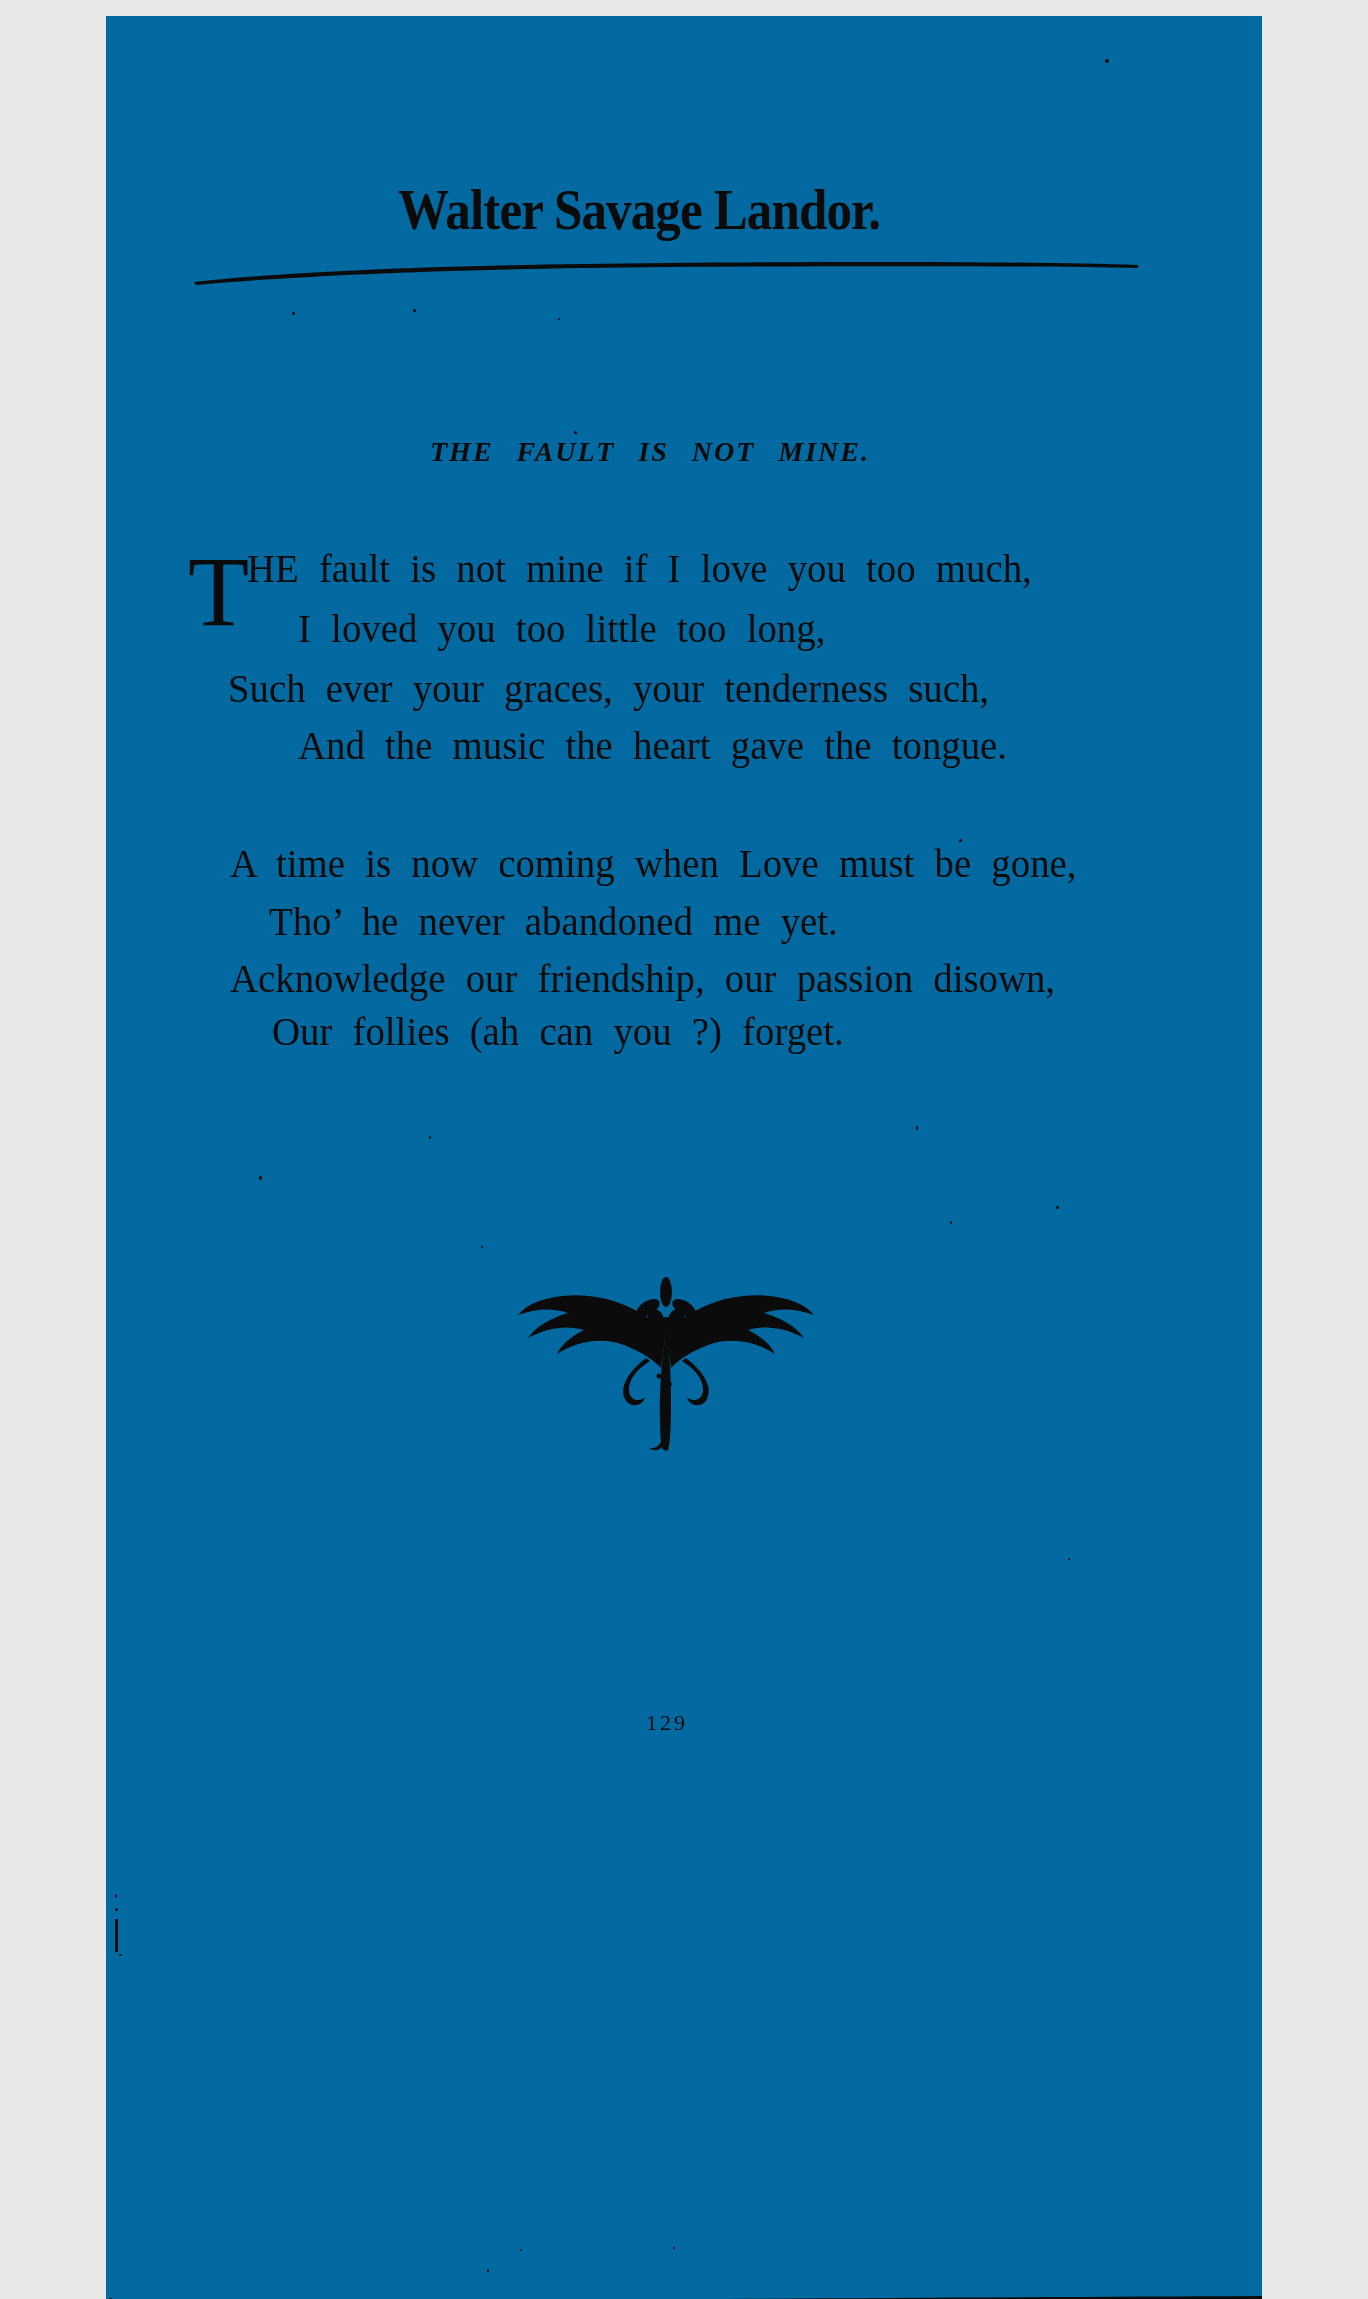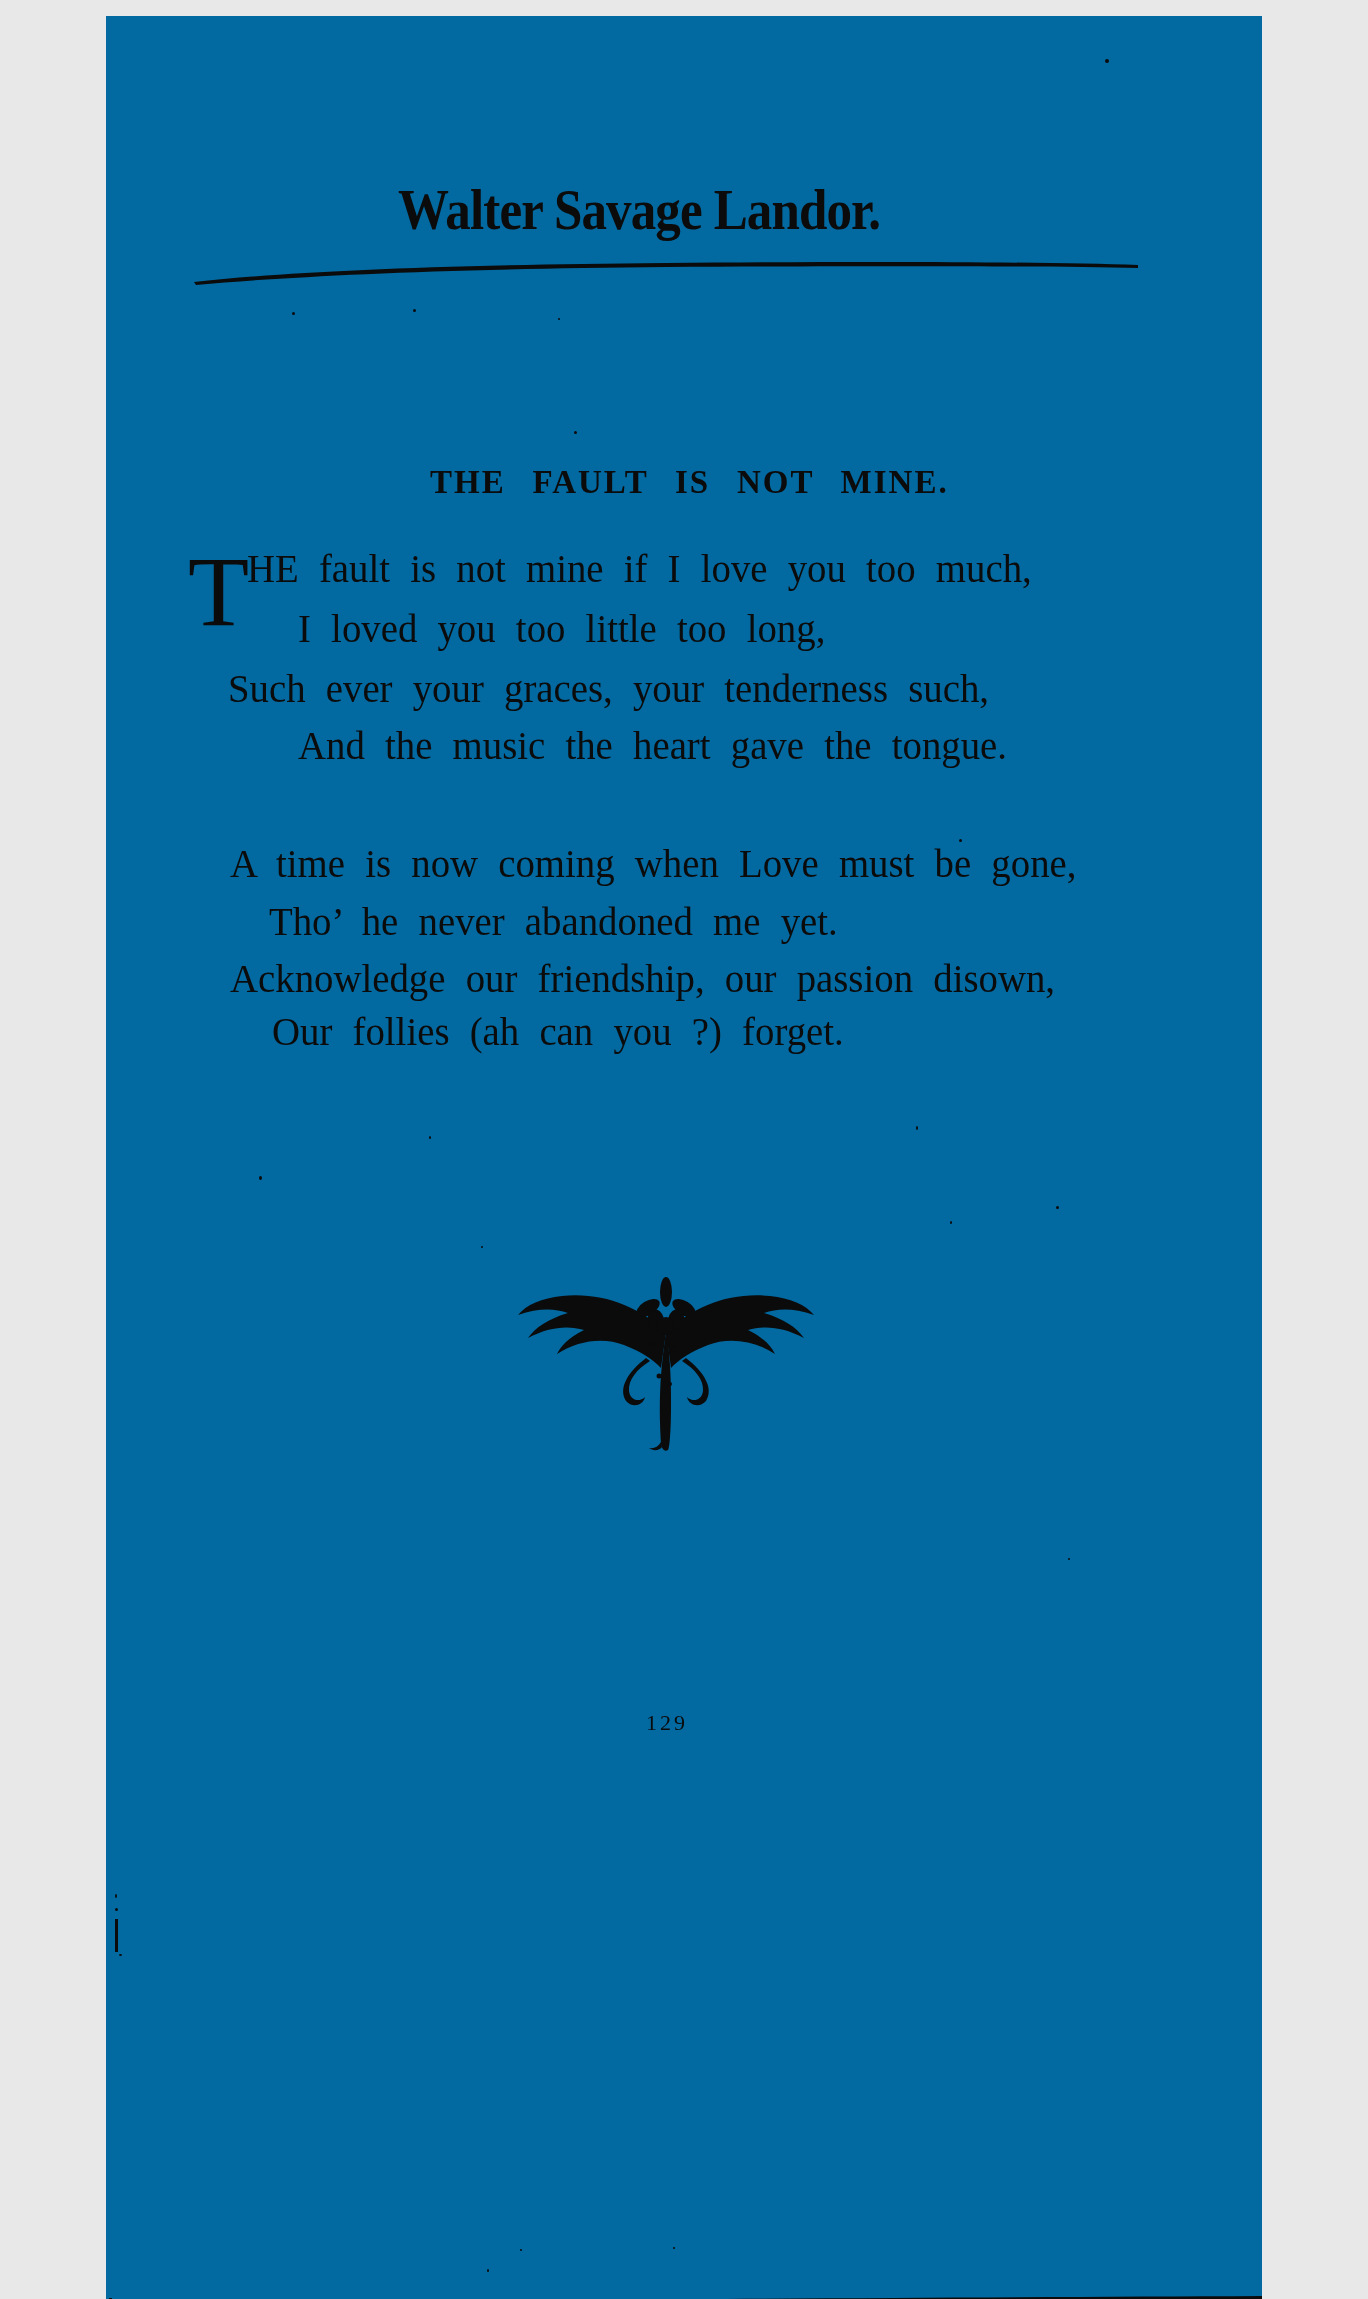--- a/index.html
+++ b/index.html
@@ -15,22 +15,22 @@
   
   .running-header{
     position:absolute;left:292px;top:160px;
     font-size:58px;font-weight:bold;
     letter-spacing:-1px;white-space:nowrap;
     transform:scaleX(0.88);transform-origin:left center;
   }
   .header-rule{position:absolute;left:0;top:0;}
   
   .poem-title{
-    position:absolute;left:324px;top:448px;
-    font-size:33px;font-weight:bold;
+    position:absolute;left:324px;top:420px;
+    font-size:28px;font-style:italic;font-weight:bold;
     letter-spacing:2px;word-spacing:0.5em;white-space:nowrap;
   }
   
   .drop-cap{
     position:absolute;left:82px;top:526px;
     font-size:100px;line-height:100px;
   }
   .line{
     position:absolute;
     font-size:40px;line-height:46px;

